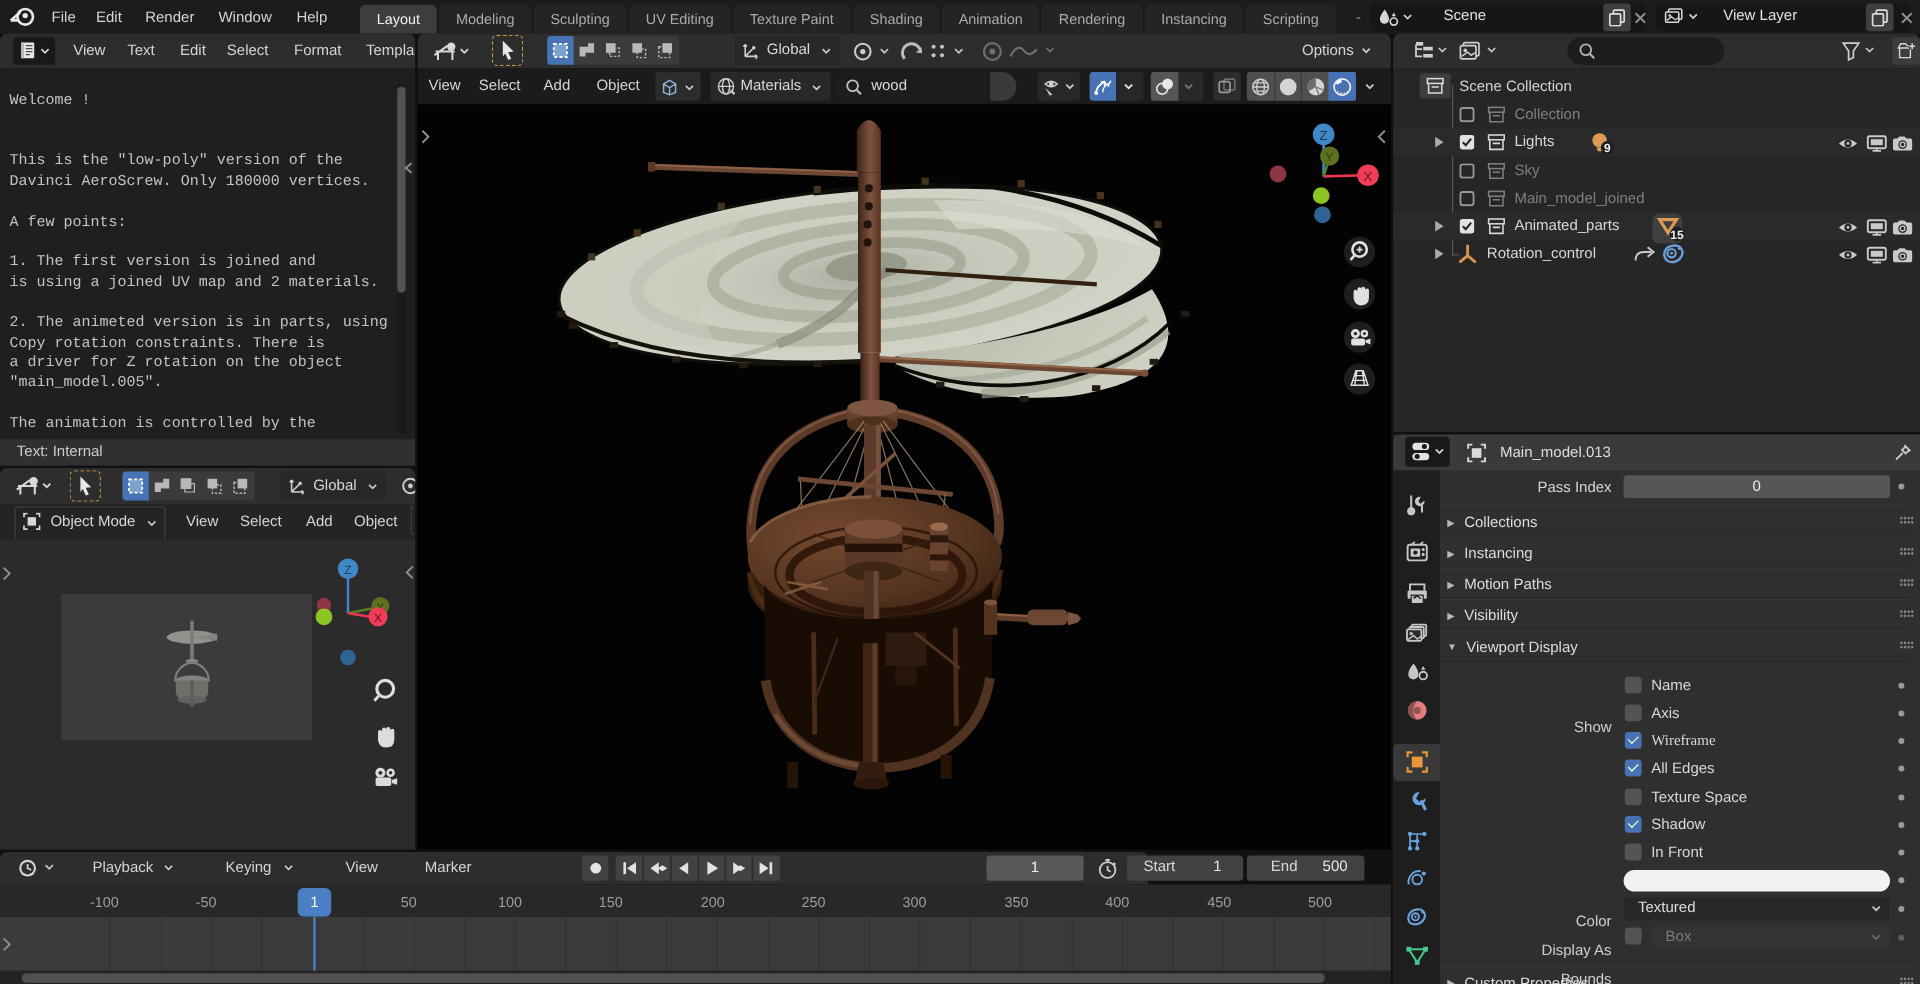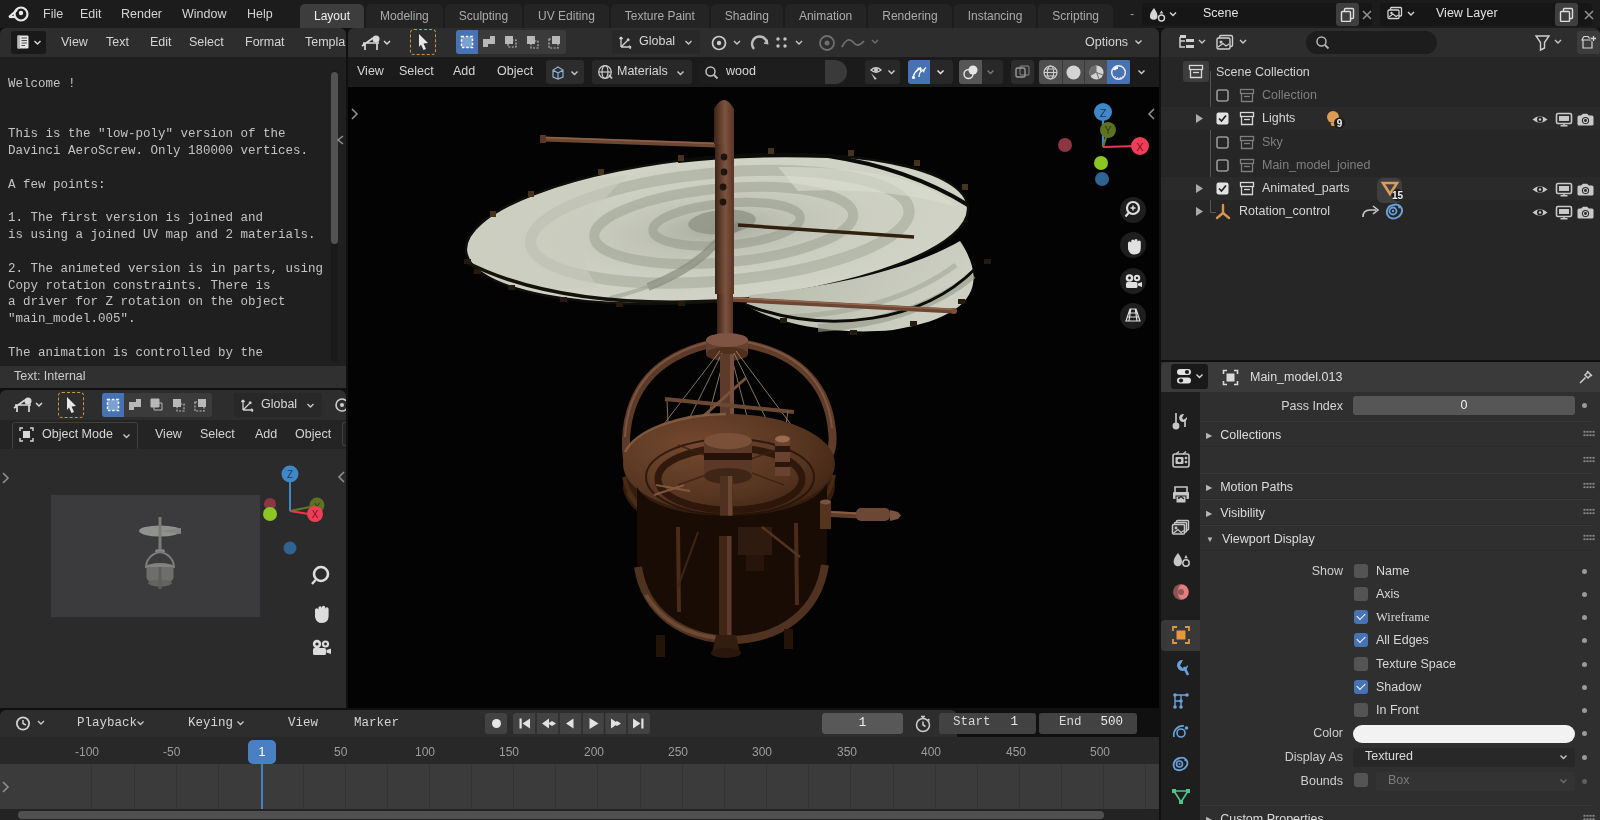--- a/index.html
+++ b/index.html
@@ -10,21 +10,21 @@
   .menu { color:#d4d4d4; font-size:12.5px; }
   .tab { display:inline-block; height:24px; line-height:24px;
     border-radius:5px 5px 0 0; color:#ababab; background:#242424; margin-right:2px; font-size:12px; padding:0 14px;}
   .tab.active { background:#3d3d3d; color:#f0f0f0; }
   .hdr { background:#2d2d2d; }
   svg { display:block; }
   .phdr { left:39px; width:392px; height:26px; color:#dcdcdc; font-size:12.5px;
     padding-left:6px; line-height:26px; background:#2f2f2f; border-top:1px solid #383838; border-bottom:1px solid #2a2a2a; box-sizing:border-box; }
   .phdr i { font-style:normal; font-size:8px; color:#b8b8b8; vertical-align:1px; }
   .phdr span { margin-left:8px; }
-  .plab { color:#cecece; }
+  .plab { color:#cecece;margin-top:35px; }
   .clab { color:#d8d8d8; }
   .cb { width:14px; height:14px; background:#545454; border-radius:3px; }
   .cb.on { background:#4772b3; }
   .cb.on:after { content:""; position:absolute; left:3px; top:3px; width:7px; height:4px;
     border-left:1.8px solid #fff; border-bottom:1.8px solid #fff; transform:rotate(-45deg); }
   .pdot { left:421px; width:5px; height:5px; border-radius:50%; background:#9a9a9a; }
   .pdot.dim { background:#5f5f5f; }
   .ddots { left:422px; width:12px; height:7px;
     background-image:radial-gradient(circle, #8a8a8a 1px, transparent 1.2px);
     background-size:3px 3.5px; }
@@ -984,20 +984,21 @@
         <rect x="1" y="2" width="4" height="4"></rect>
         <rect x="15" y="2" width="4" height="4"></rect>
         <rect x="8" y="13" width="4" height="4"></rect>
       </g>
     </svg>
 
   <span class="abs" style="right:257px;top:37px;color:#d5d5d5;">Pass Index</span>
   <div class="abs" style="left:192px;top:34px;width:222px;height:19px;background:#565656;border-radius:3px;color:#efefef;text-align:center;line-height:19px;">0</div>
 
   <div class="abs phdr" style="top:59px;"><i>▶</i><span>Collections</span></div>
+  <div class="abs phdr" style="top:85px;"><i>▶</i><span>Instancing</span></div>
   <div class="abs phdr" style="top:111px;"><i>▶</i><span>Motion Paths</span></div>
   <div class="abs phdr" style="top:137px;"><i>▶</i><span>Visibility</span></div>
   <div class="abs phdr" style="top:163px;"><i>▼</i><span>Viewport Display</span></div>
   <div class="abs phdr" style="top:443px;"><i>▶</i><span>Custom Properties</span></div>
 
   <span class="abs plab" style="right:257px;top:202px;">Show</span>
   <div class="abs cb" style="left:193px;top:202px;"></div>
     <span class="abs clab" style="left:215px;top:202px;">Name</span>
   <div class="abs cb" style="left:193px;top:225px;"></div>
     <span class="abs clab" style="left:215px;top:225px;">Axis</span>
@@ -1042,21 +1043,21 @@
     <div class="abs pdot dim" style="top:417px;"></div>
 
   <div class="abs ddots" style="top:68px;"></div>
     <div class="abs ddots" style="top:94px;"></div>
   <div class="abs ddots" style="top:120px;"></div>
     <div class="abs ddots" style="top:146px;"></div>
   <div class="abs ddots" style="top:172px;"></div>
     <div class="abs ddots" style="top:452px;"></div>
 </div>
 
-<div class="abs hdr" id="tl-header" style="left:0;top:710px;width:957px;height:27px;border-radius:6px 6px 0 0;font-family:Liberation Mono, monospace;">
+<div class="abs hdr" id="tl-header" style="left:0;top:710px;width:957px;height:27px;border-radius:6px 6px 0 0;">
   <svg class="abs" style="left:14px;top:5px" width="34" height="17" viewBox="0 0 34 17">
     <circle cx="9" cy="8.5" r="7" fill="#d2d2d2"></circle>
       <circle cx="9" cy="8.5" r="5.2" fill="#2d2d2d"></circle>
     <path d="M9 5 L9 8.5 L12 10" stroke="#d2d2d2" stroke-width="1.5" fill="none"></path>
     <path d="M24 6 L27 9 L30 6" stroke="#c8c8c8" stroke-width="1.4" fill="none"></path>
   </svg>
   <span class="abs menu" style="left:77px;top:6px">Playback</span>
   <svg class="abs" style="left:136px;top:10px" width="9" height="7" viewBox="0 0 9 7">
       <path d="M1.5 1.5 L4.5 4.5 L7.5 1.5" stroke="#c8c8c8" stroke-width="1.4" fill="none"></path>
     </svg>

